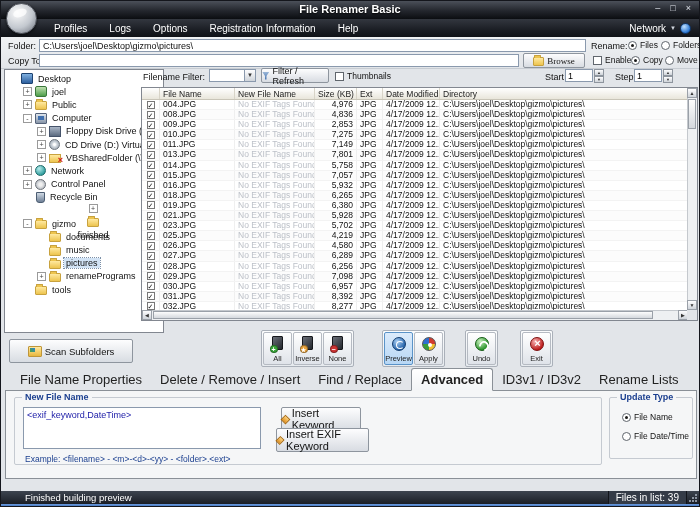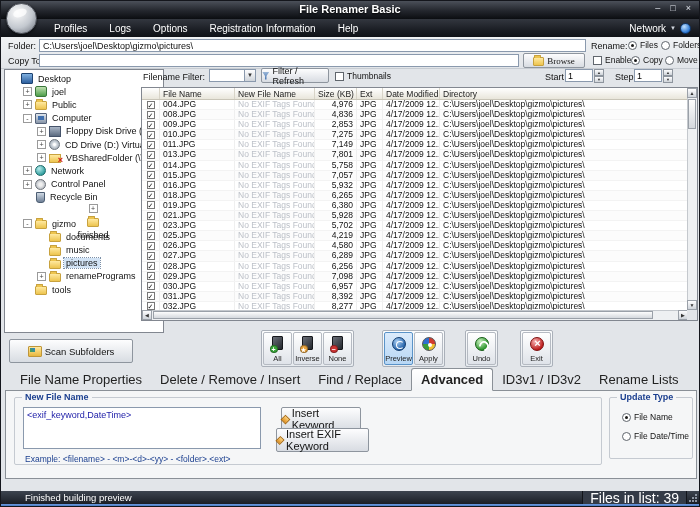--- a/index.html
+++ b/index.html
@@ -158,21 +158,21 @@
     background:#fff; font-family:"Liberation Sans",sans-serif; font-size:9px; color:#2222aa; resize:none; padding:2px 3px; }
   .kwbtn { position:absolute; height:24px; font-size:11px; }
   .kw-icn { width:7px; height:7px; background:linear-gradient(#ffd27a,#df8f1f); transform:rotate(45deg); border:1px solid #a8690f; }
   .example { position:absolute; left:10px; top:56px; font-size:8.5px; color:#1b3f8f; }
   .ut-radio { position:static !important; margin:0 0 9px 12px; }
   
   .statusbar { position:absolute; left:0; top:490px; width:100%; height:13px;
     background:linear-gradient(#3d444f,#1a1e26); color:#fff; display:flex; align-items:center; font-size:9.5px; }
   .status-left { margin-left:24px; font-weight:normal; }
   .status-right { margin-left:auto; background:#343b47; border-left:1px solid #11141a; border-right:1px solid #11141a;
-    padding:0 7px; height:100%; display:flex; align-items:center; font-size:14px; }
+    padding:0 7px; height:100%; display:flex; align-items:center; font-size:10px; }
   .grip { width:12px; height:100%; position:relative; }
   .grip::after { content:""; position:absolute; right:2px; bottom:2px; width:2px; height:2px; background:#8b93a0;
     box-shadow:-3px 0 #8b93a0, 0 -3px #8b93a0, -3px -3px #8b93a0, -6px 0 #8b93a0, 0 -6px #8b93a0; }
   .bluestrip { position:absolute; left:0; top:503px; width:100%; height:4px; background:linear-gradient(#6a9ade,#2c5fa8); }
 </style>
 </head>
 <body>
 
 <div class="window">
 

